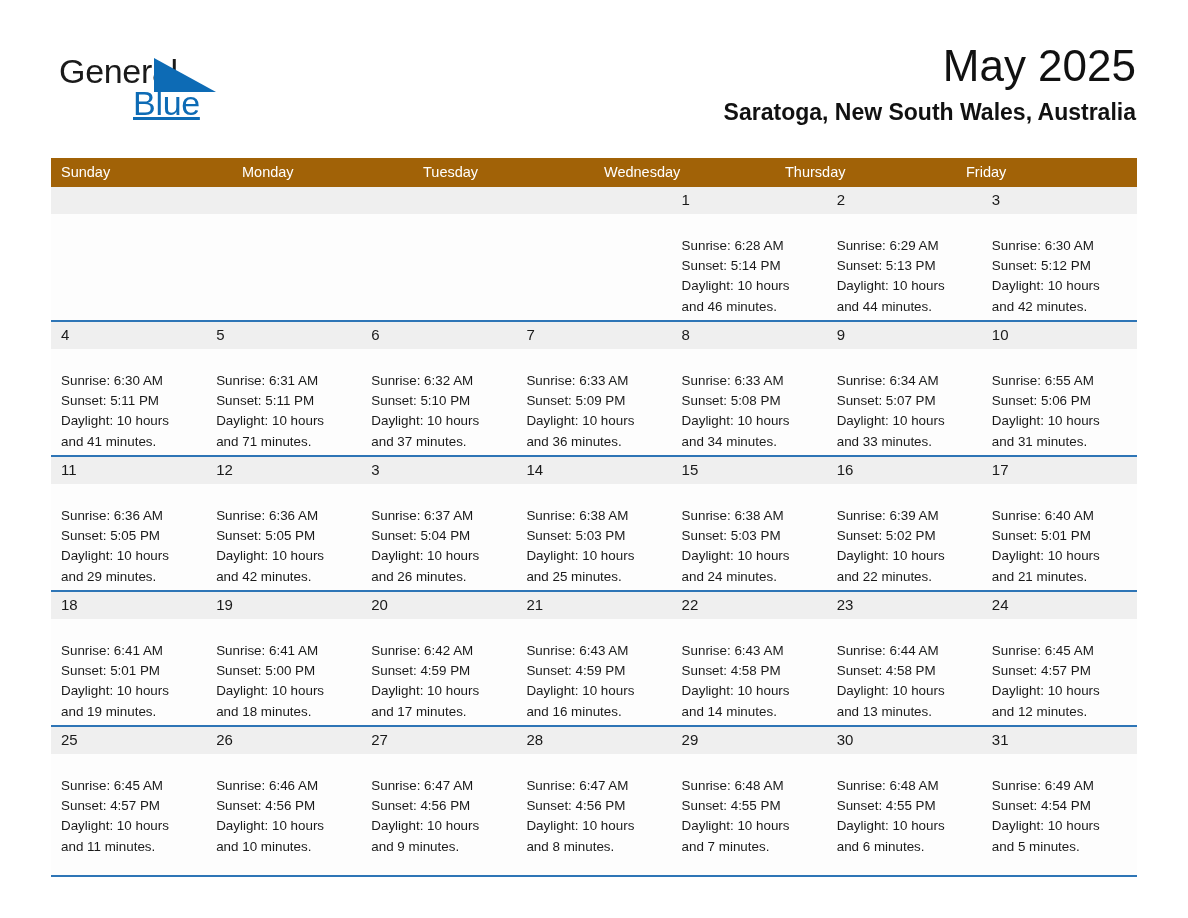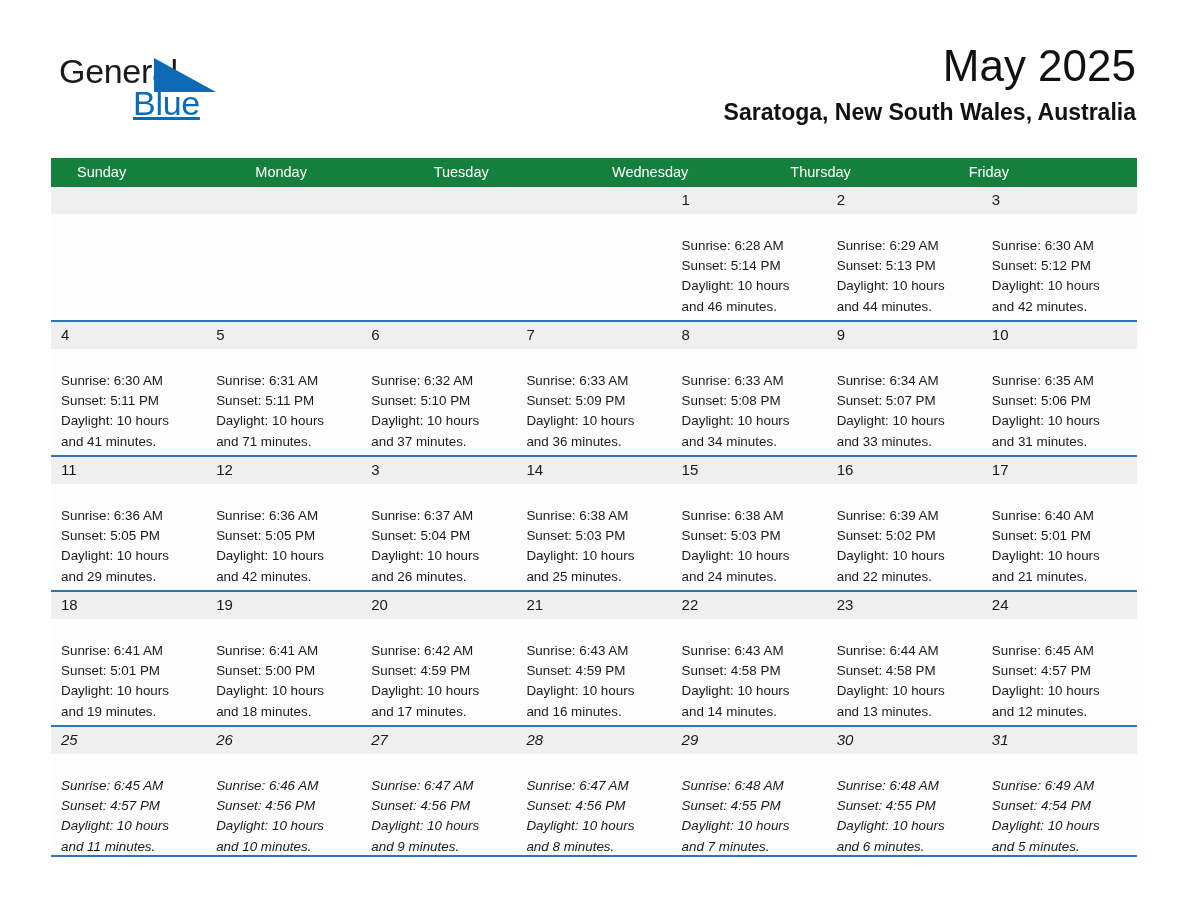--- a/index.html
+++ b/index.html
@@ -95,23 +95,22 @@
   
   .calendar {
     position: absolute;
     left: 51px;
     top: 158px;
     width: 1086px;
   }
 
   .weekday-row {
     display: flex;
-    background: #15803d;
+    background: #a16207;
     height: 29px;
-    padding-left: 16px;
   }
   .weekday {
     flex: 1 1 0;
     min-width: 0;
     color: #ffffff;
     font-size: 14.5px;
     line-height: 29px;
     padding-left: 10px;
     box-sizing: border-box;
     white-space: nowrap;
@@ -127,21 +126,21 @@
   }
 
   .day-cell {
     flex: 1 1 0;
     min-width: 0;
     box-sizing: border-box;
     background: #fdfdfd;
     height: 133px;
     position: relative;
   }
-  .week-row.last .day-cell { height: 128px; font-style: italic; }
+  .week-row.last .day-cell { height: 148px; }
 
   .day-number-band {
     background: #efefef;
     height: 27px;
     box-sizing: border-box;
     padding-left: 10px;
     font-size: 15px;
     line-height: 26px;
     color: #1a1a1a;
   }
@@ -307,21 +306,21 @@
             <div class="day-body">
               <div>Sunrise: 6:34 AM</div>
               <div>Sunset: 5:07 PM</div>
               <div>Daylight: 10 hours</div>
               <div>and 33 minutes.</div>
             </div>
           </div>
           <div class="day-cell">
             <div class="day-number-band">10</div>
             <div class="day-body">
-              <div>Sunrise: 6:35 AM</div>
+              <div>Sunrise: 6:55 AM</div>
               <div>Sunset: 5:06 PM</div>
               <div>Daylight: 10 hours</div>
               <div>and 31 minutes.</div>
             </div>
           </div>
         </div>
         <div class="week-row">
           <div class="day-cell">
             <div class="day-number-band">11</div>
             <div class="day-body">

